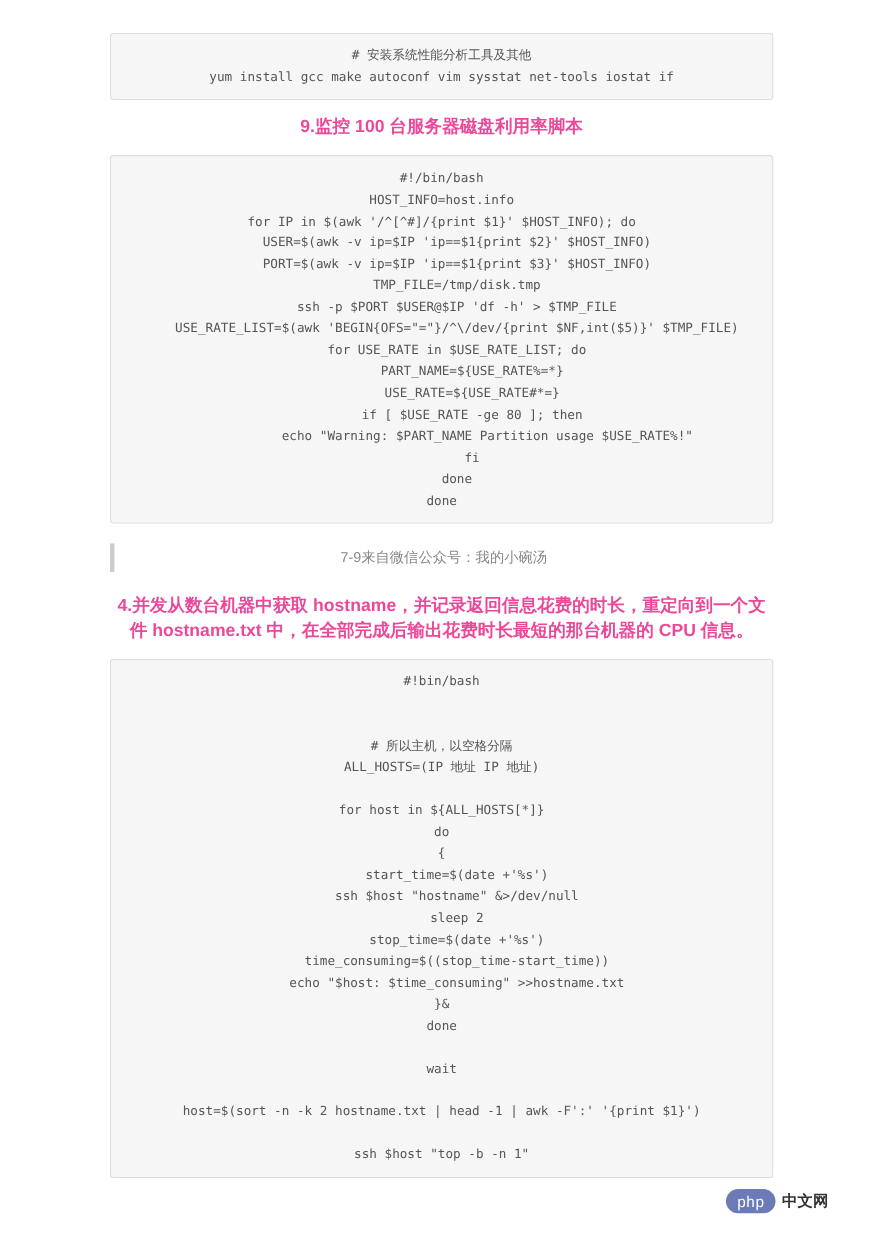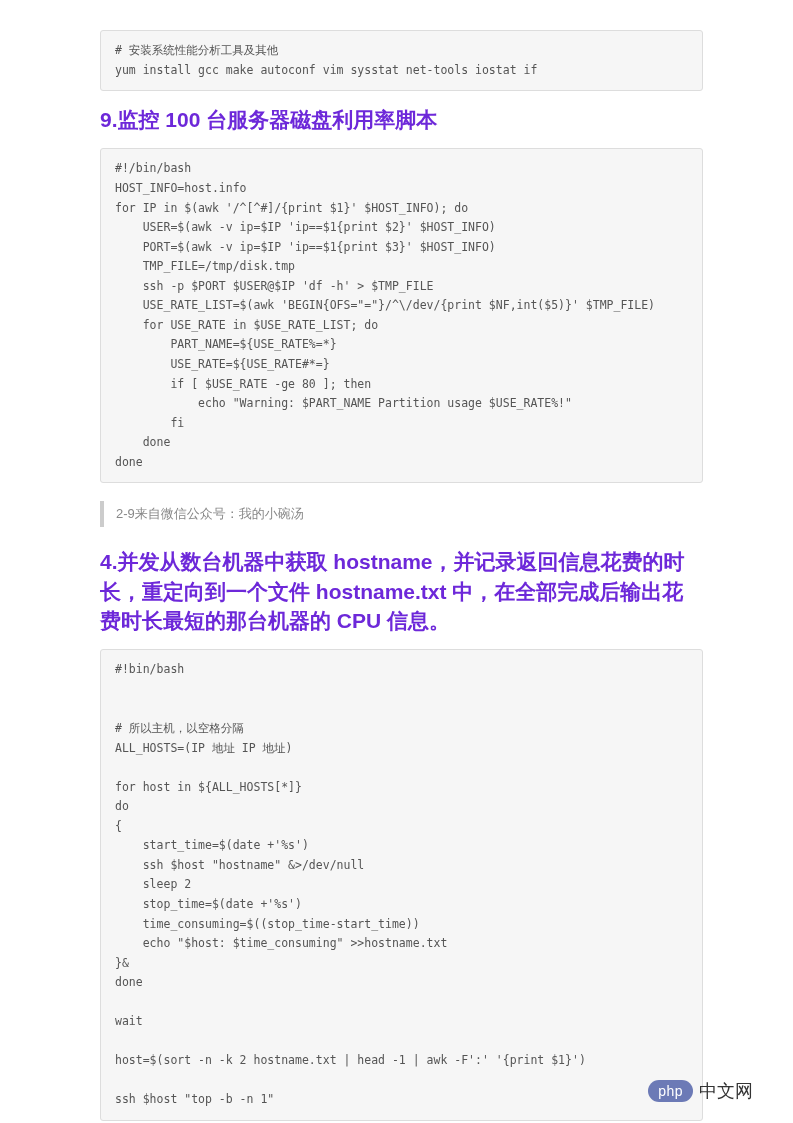--- a/index.html
+++ b/index.html
@@ -1,18 +1,19 @@
 <!DOCTYPE html>
 <html><head>
   <meta charset="utf-8">
   <style>
     * {
       margin: 0;
       padding: 0;
       box-sizing: border-box;
+      text-align: center;
     }
     body {
       font-family: -apple-system, BlinkMacSystemFont, "Segoe UI", "PingFang SC", "Microsoft YaHei", sans-serif;
       background: #ffffff;
       width: 793px;
       height: 1123px;
       padding: 30px 90px 30px 100px;
       position: relative;
       color: #333;
     }
@@ -23,23 +24,23 @@
       padding: 10px 14px;
       font-family: "SFMono-Regular", Consolas, Menlo, Monaco, monospace;
       font-size: 11.5px;
       line-height: 1.7;
       white-space: pre;
       color: #555;
       margin-bottom: 14px;
       overflow: hidden;
     }
     .heading {
-      font-size: 21px;
+      font-size: 16px;
       font-weight: 700;
-      color: #6d28d9;
+      color: #ec4899;
       margin: 14px 0 14px 0;
       line-height: 1.4;
     }
     .quote-block {
       border-left: 4px solid #ccc;
       padding: 4px 12px;
       color: #888;
       font-size: 13px;
       margin: 18px 0 20px 0;
     }
@@ -55,23 +56,23 @@
       background: #6c7ab6;
       color: #fff;
       font-weight: 400;
       padding: 3px 10px;
       border-radius: 14px;
       font-size: 14px;
       font-family: Arial, sans-serif;
       letter-spacing: 0.5px;
     }
     .cn-text {
-      font-size: 18px;
+      font-size: 14px;
       color: #333;
-      font-weight: 400;
+      font-weight: 700;
     }
   </style>
 </head>
 <body>
 
 <div class="code-block"># 安装系统性能分析工具及其他
 yum install gcc make autoconf vim sysstat net-tools iostat if</div>
 
 <h2 class="heading">9.监控 100 台服务器磁盘利用率脚本</h2>
 
@@ -85,21 +86,21 @@
     USE_RATE_LIST=$(awk 'BEGIN{OFS="="}/^\/dev/{print $NF,int($5)}' $TMP_FILE)
     for USE_RATE in $USE_RATE_LIST; do
         PART_NAME=${USE_RATE%=*}
         USE_RATE=${USE_RATE#*=}
         if [ $USE_RATE -ge 80 ]; then
             echo "Warning: $PART_NAME Partition usage $USE_RATE%!"
         fi
     done
 done</div>
 
-<div class="quote-block">2-9来自微信公众号：我的小碗汤</div>
+<div class="quote-block">7-9来自微信公众号：我的小碗汤</div>
 
 <h2 class="heading">4.并发从数台机器中获取 hostname，并记录返回信息花费的时长，重定向到一个文件 hostname.txt 中，在全部完成后输出花费时长最短的那台机器的 CPU 信息。</h2>
 
 <div class="code-block">#!bin/bash
 
 
 # 所以主机，以空格分隔
 ALL_HOSTS=(IP 地址 IP 地址)
 
 for host in ${ALL_HOSTS[*]}

